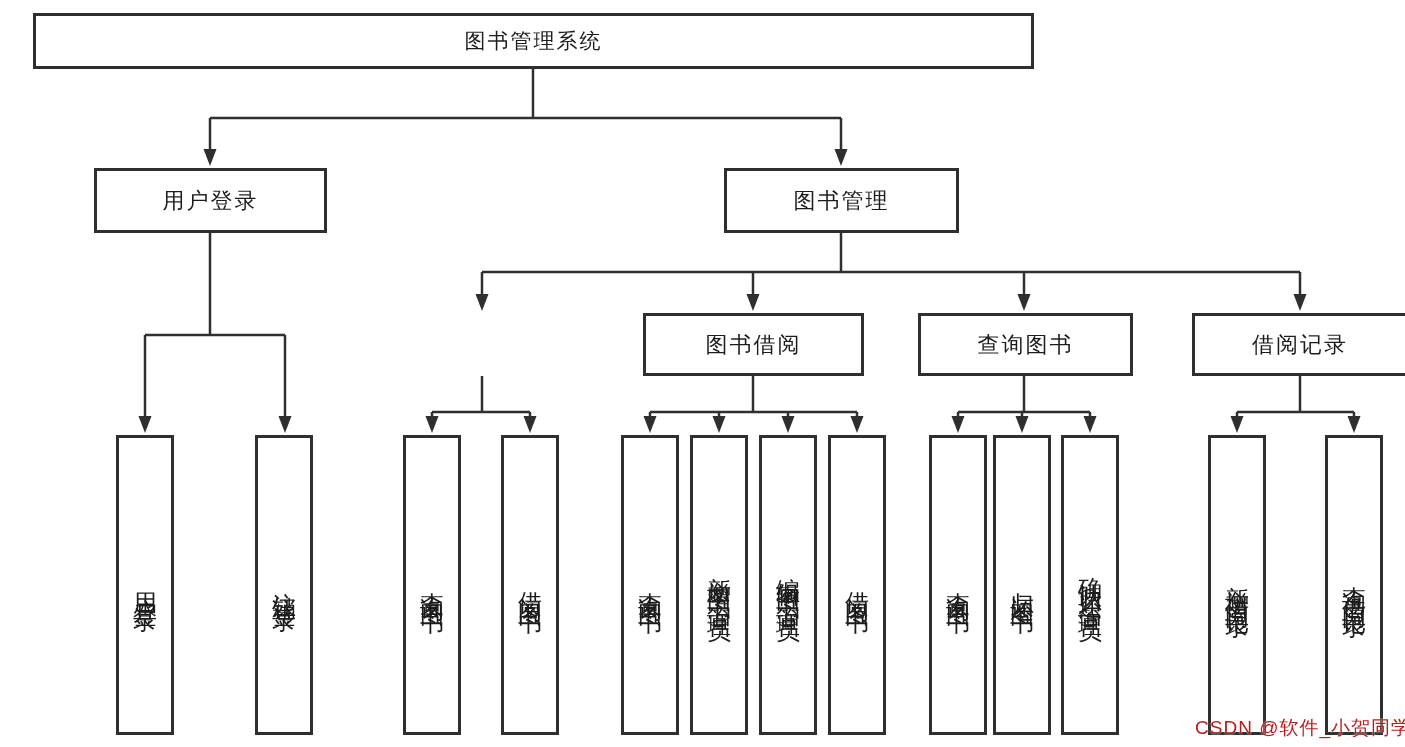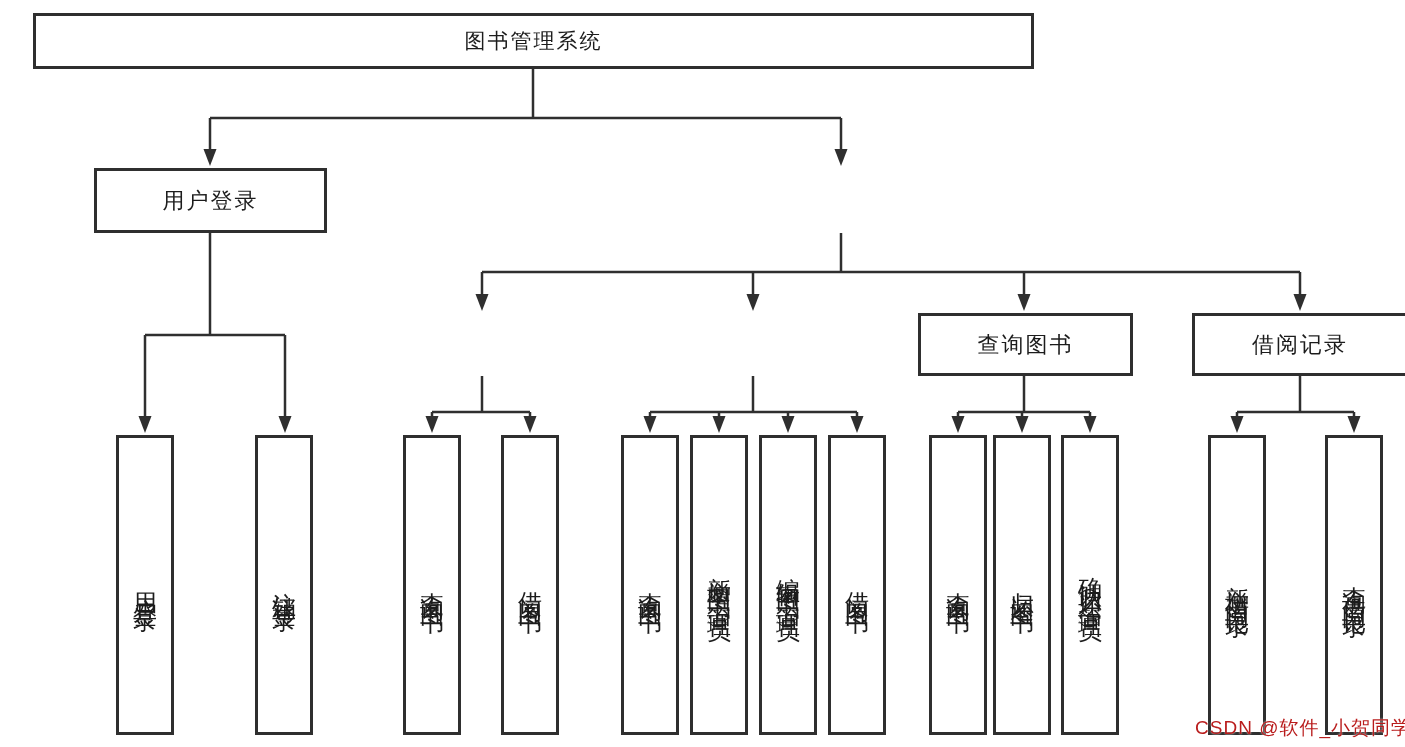--- a/index.html
+++ b/index.html
@@ -116,21 +116,23 @@
       <polygon points="1010,433 1003.5,416 1016.5,416"></polygon>
       <polygon points="1078,433 1071.5,416 1084.5,416"></polygon>
       <polygon points="1225,433 1218.5,416 1231.5,416"></polygon>
       <polygon points="1342,433 1335.5,416 1348.5,416"></polygon>
     </g>
   </svg>
 
   <div class="node h-node root-node" style="left:21px; top:13px; width:1001px; height:56px;">图书管理系统</div>
 
   <div class="node h-node" style="left:82px; top:168px; width:233px; height:65px;">用户登录</div>
+  <div class="node h-node" style="left:712px; top:168px; width:235px; height:65px;">图书管理</div>
 
+  <div class="node h-node" style="left:631px; top:313px; width:221px; height:63px;">图书借阅</div>
   <div class="node h-node" style="left:906px; top:313px; width:215px; height:63px;">查询图书</div>
   <div class="node h-node" style="left:1180px; top:313px; width:216px; height:63px;">借阅记录</div>
 
   <div class="node leaf" style="left:104px; top:435px; width:58px; height:300px;">用户登录</div>
   <div class="node leaf" style="left:243px; top:435px; width:58px; height:300px;">注销登录</div>
   <div class="node leaf" style="left:391px; top:435px; width:58px; height:300px;">查询图书</div>
   <div class="node leaf" style="left:489px; top:435px; width:58px; height:300px;">借阅图书</div>
   <div class="node leaf" style="left:609px; top:435px; width:58px; height:300px;">查询图书</div>
   <div class="node leaf" style="left:678px; top:435px; width:58px; height:300px;">新增图书（管理员）</div>
   <div class="node leaf" style="left:747px; top:435px; width:58px; height:300px;">编辑图书（管理员）</div>

